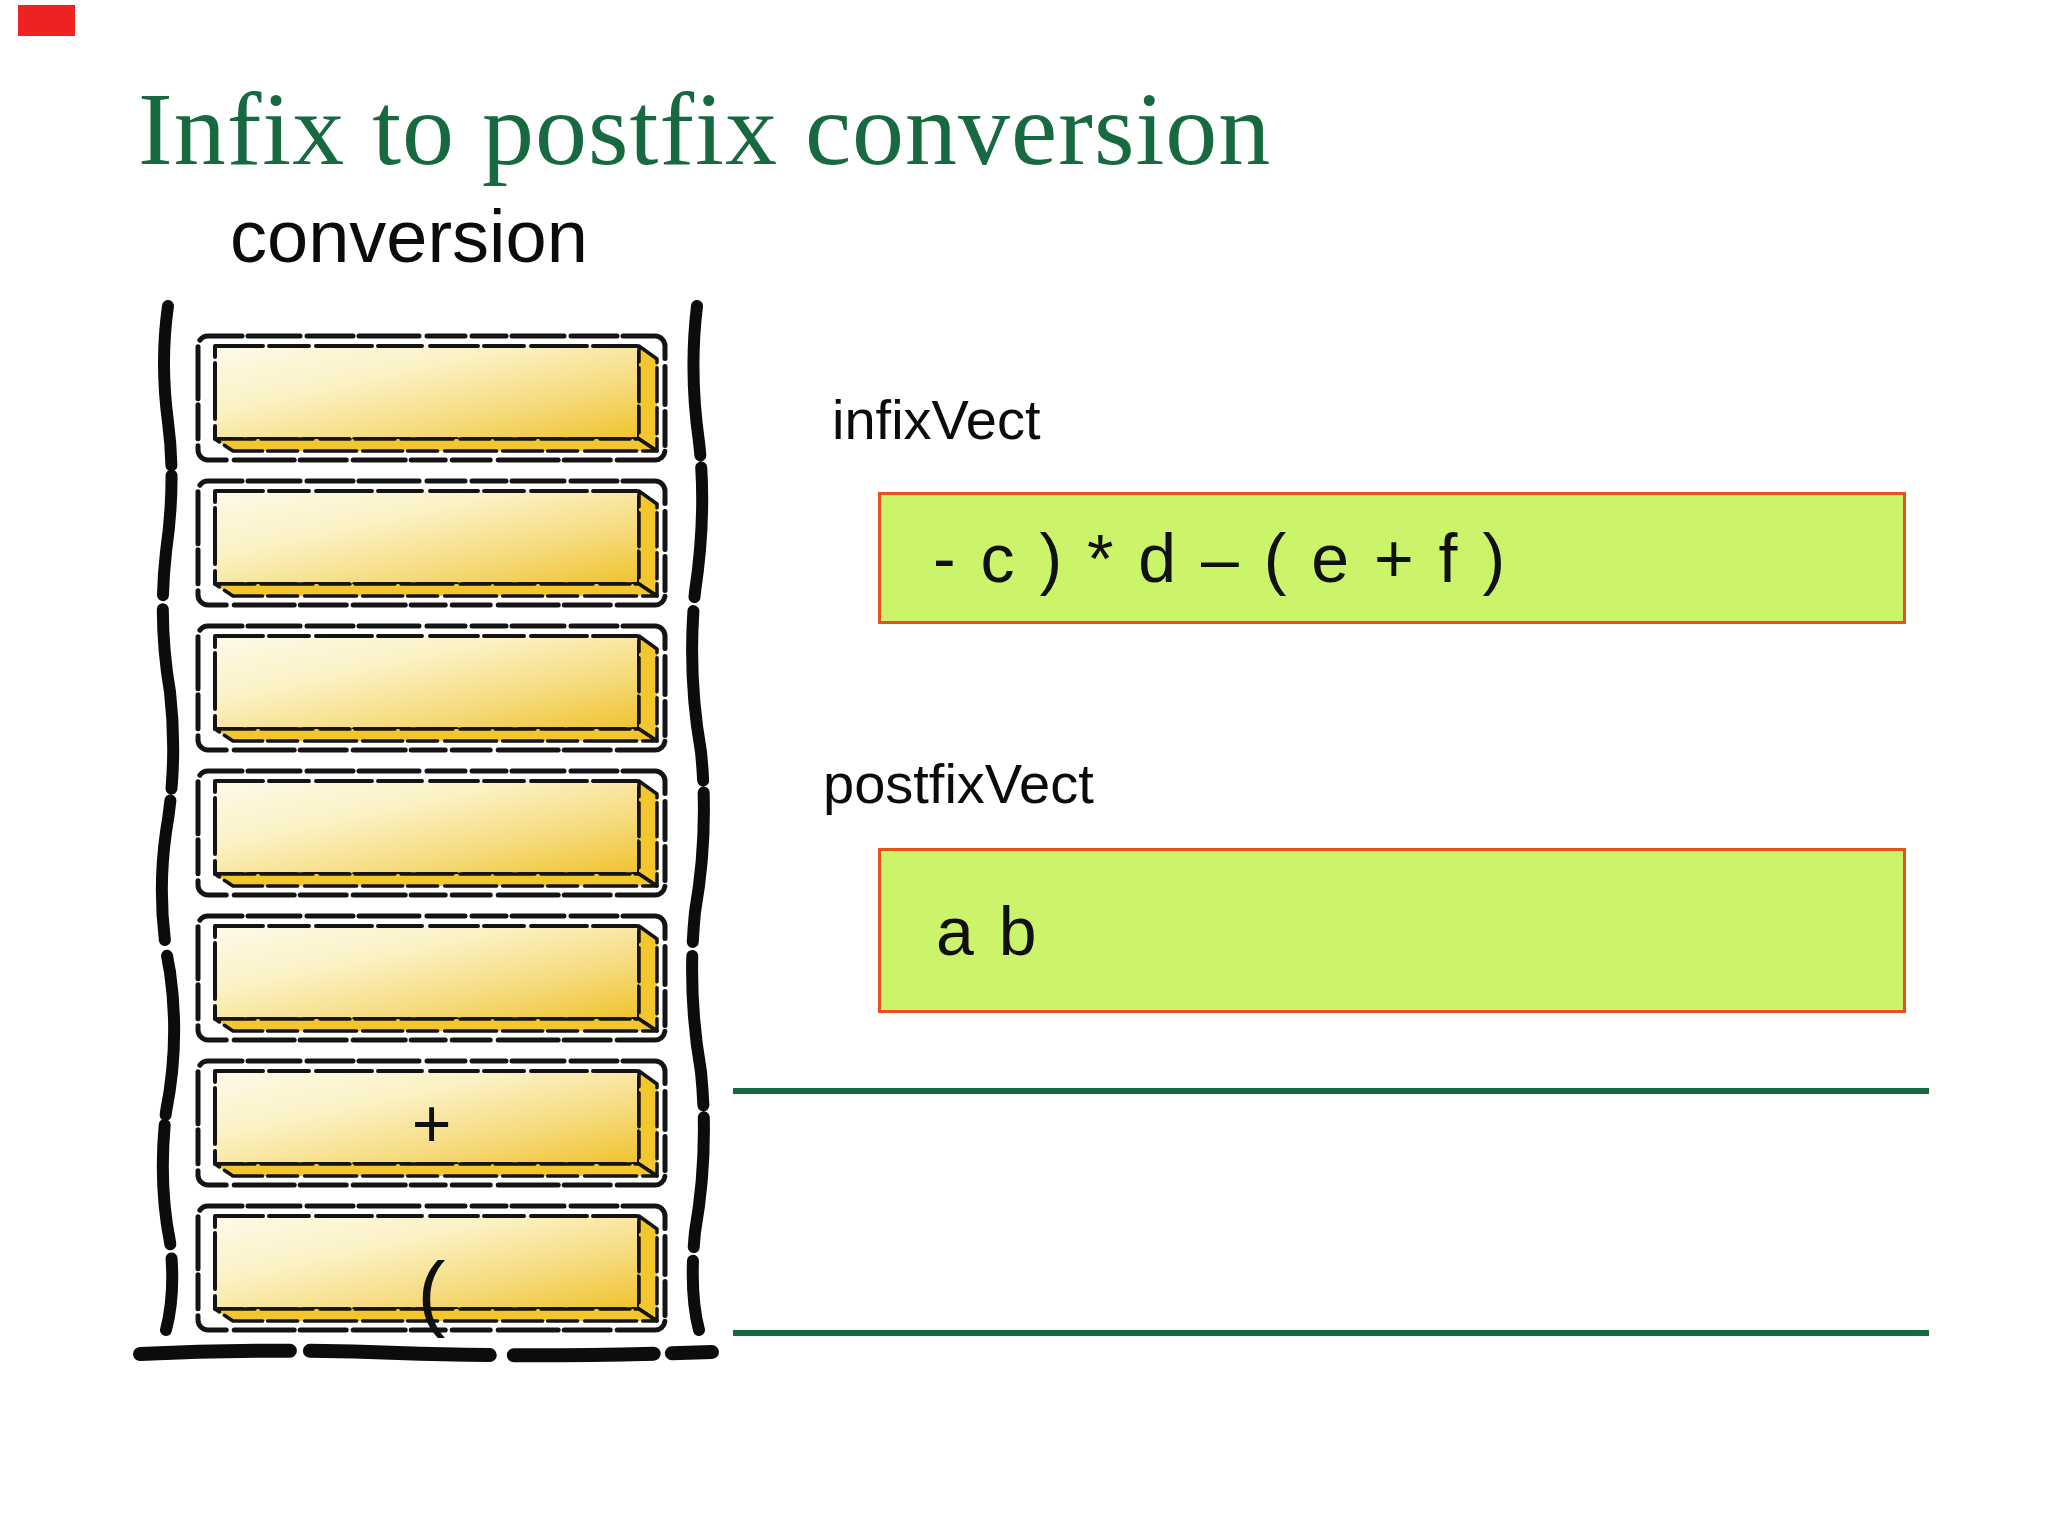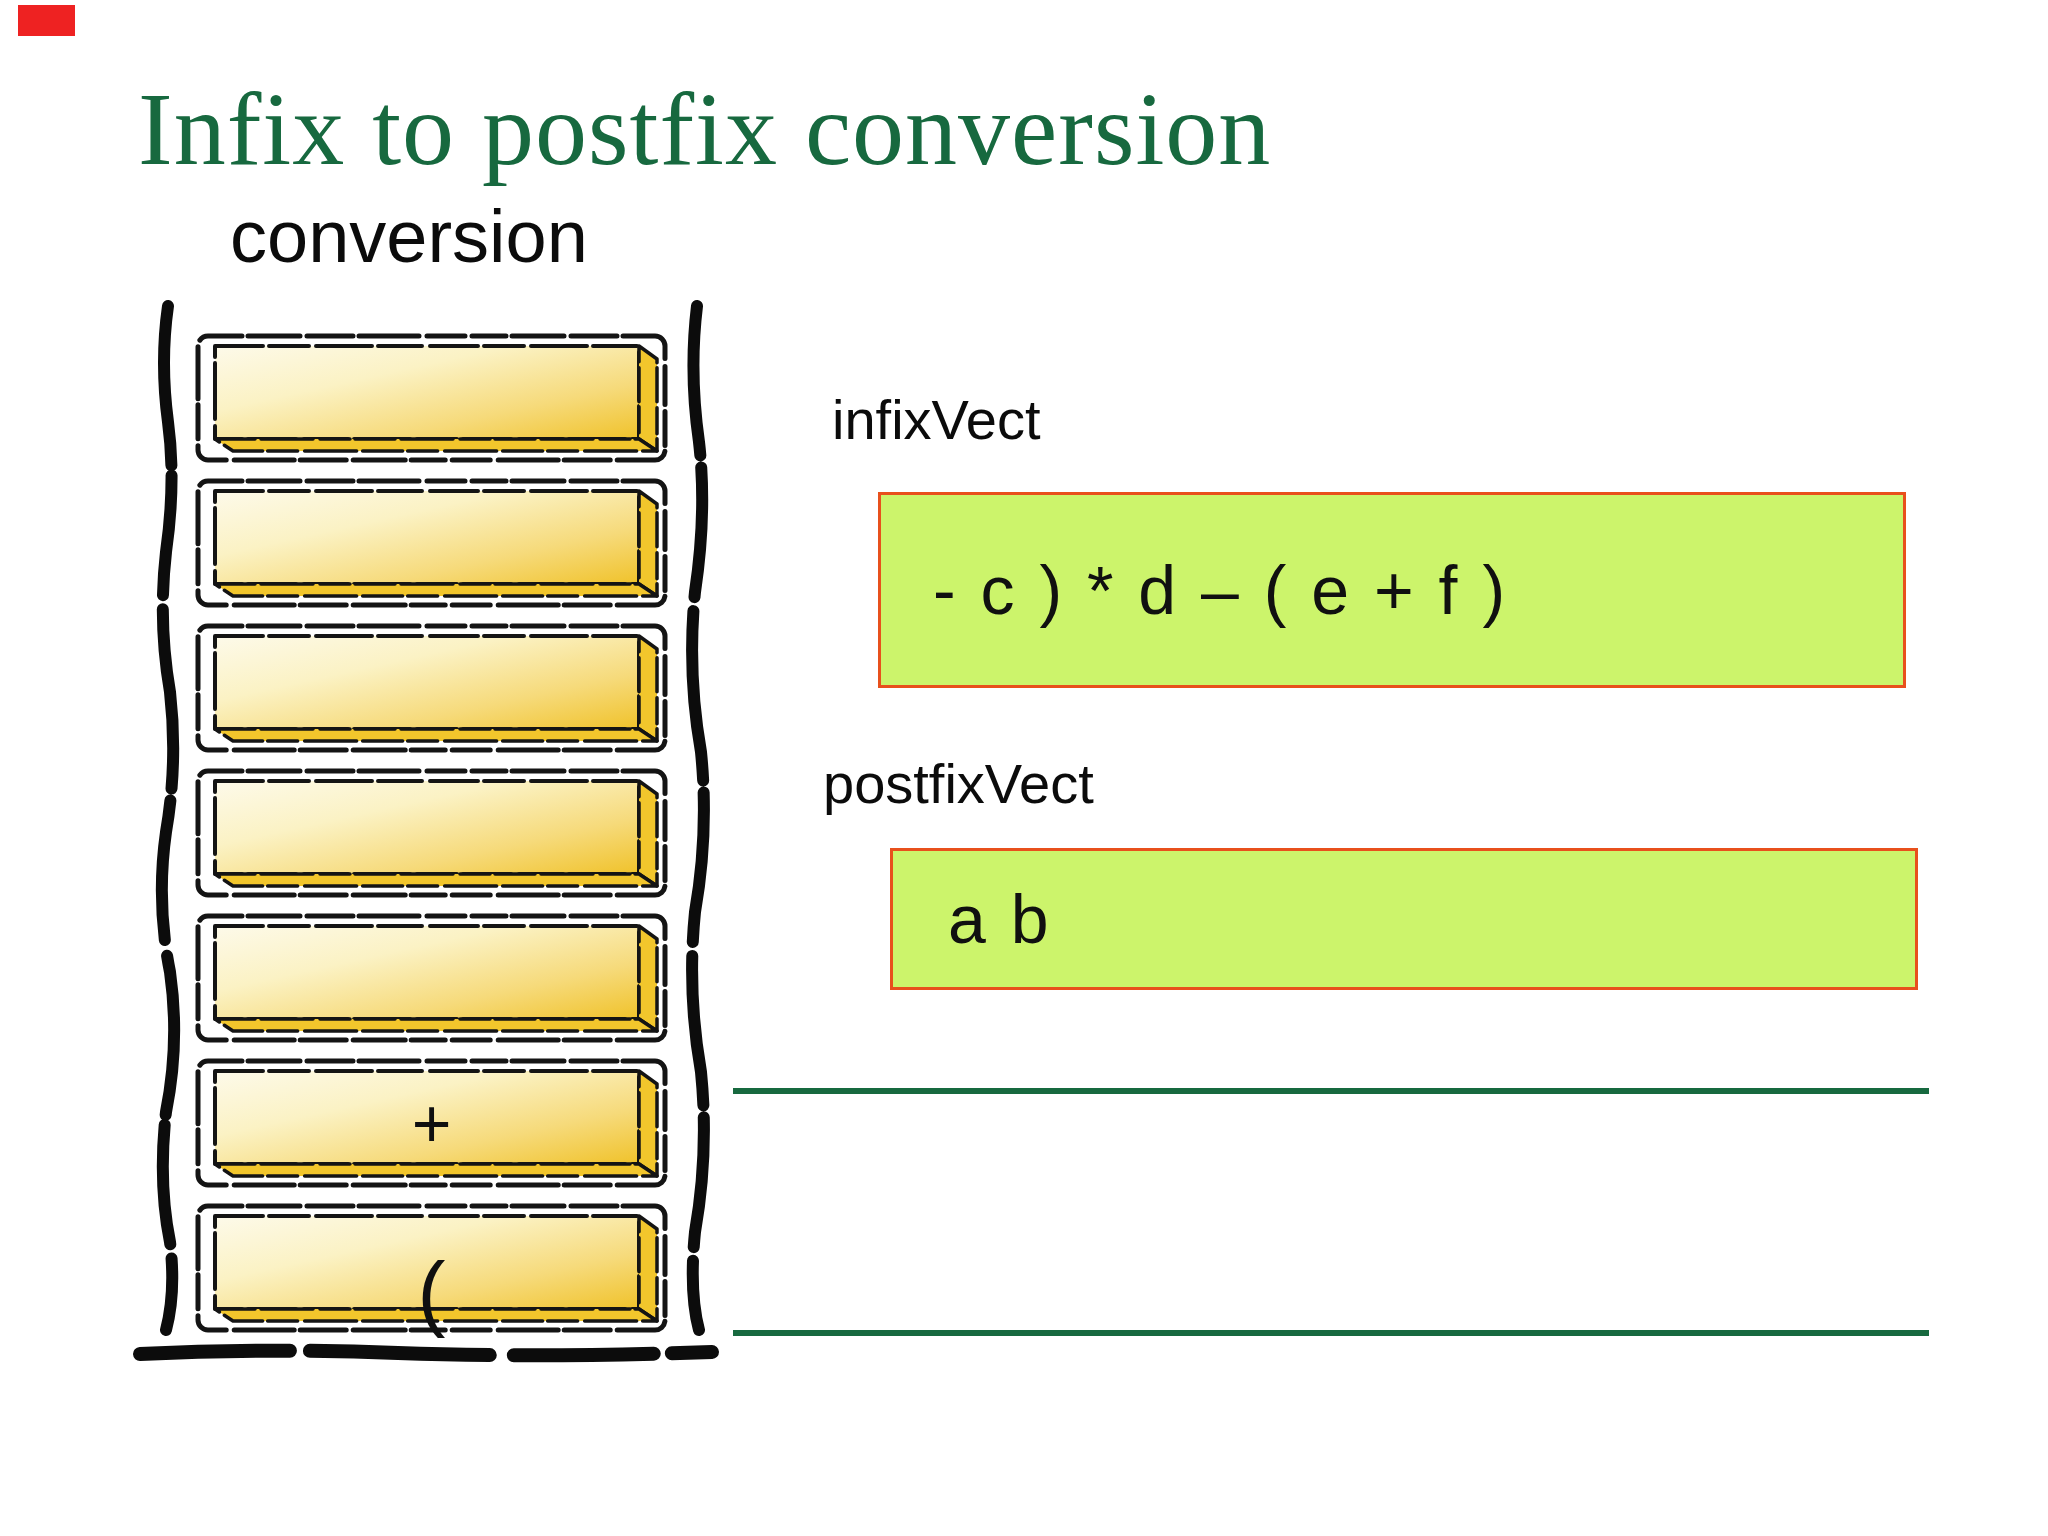--- a/index.html
+++ b/index.html
@@ -47,22 +47,22 @@
   .postfix-label-pos{left:823px;top:756px;}
   .vec-box{
     position:absolute;left:878px;width:1028px;
     background:var(--vector-box-fill,#ccf46b);
     border:3px solid var(--vector-box-border,#e8501c);
     box-sizing:border-box;
     display:flex;align-items:center;
     font-size:68px;color:#101010;letter-spacing:3px;
     white-space:pre;
   }
-  .infix-box-pos{top:492px;height:196px;padding-left:52px;}
-  .postfix-box-pos{top:848px;height:142px;padding-left:55px;margin-left:12px;}
+  .infix-box-pos{top:492px;height:132px;padding-left:52px;}
+  .postfix-box-pos{top:848px;height:165px;padding-left:55px;}
   .divider{
     position:absolute;left:733px;width:1196px;height:6px;
     background:var(--divider-green,#17693f);
   }
   .d1{top:1088px}
   .d2{top:1330px}
 </style>
 </head>
 <body>
 

